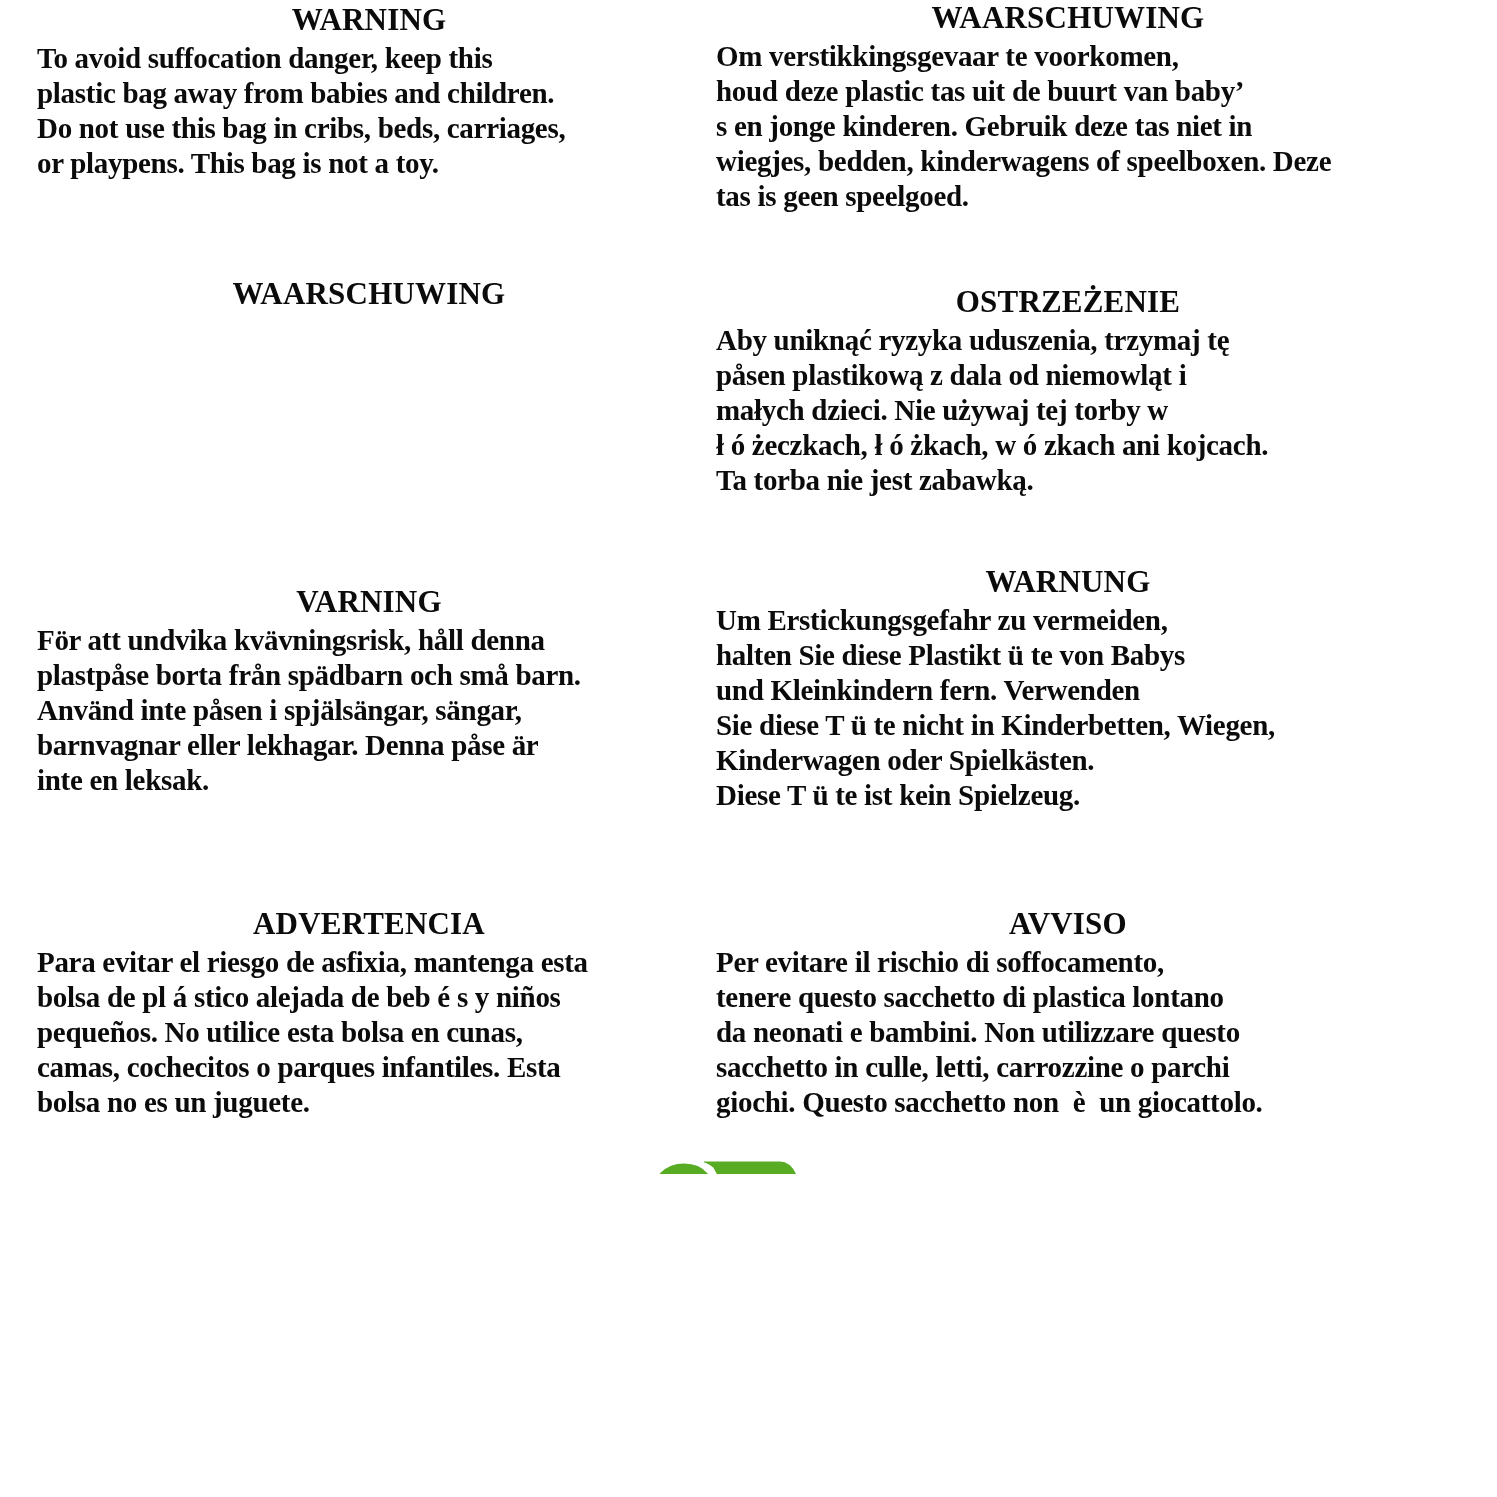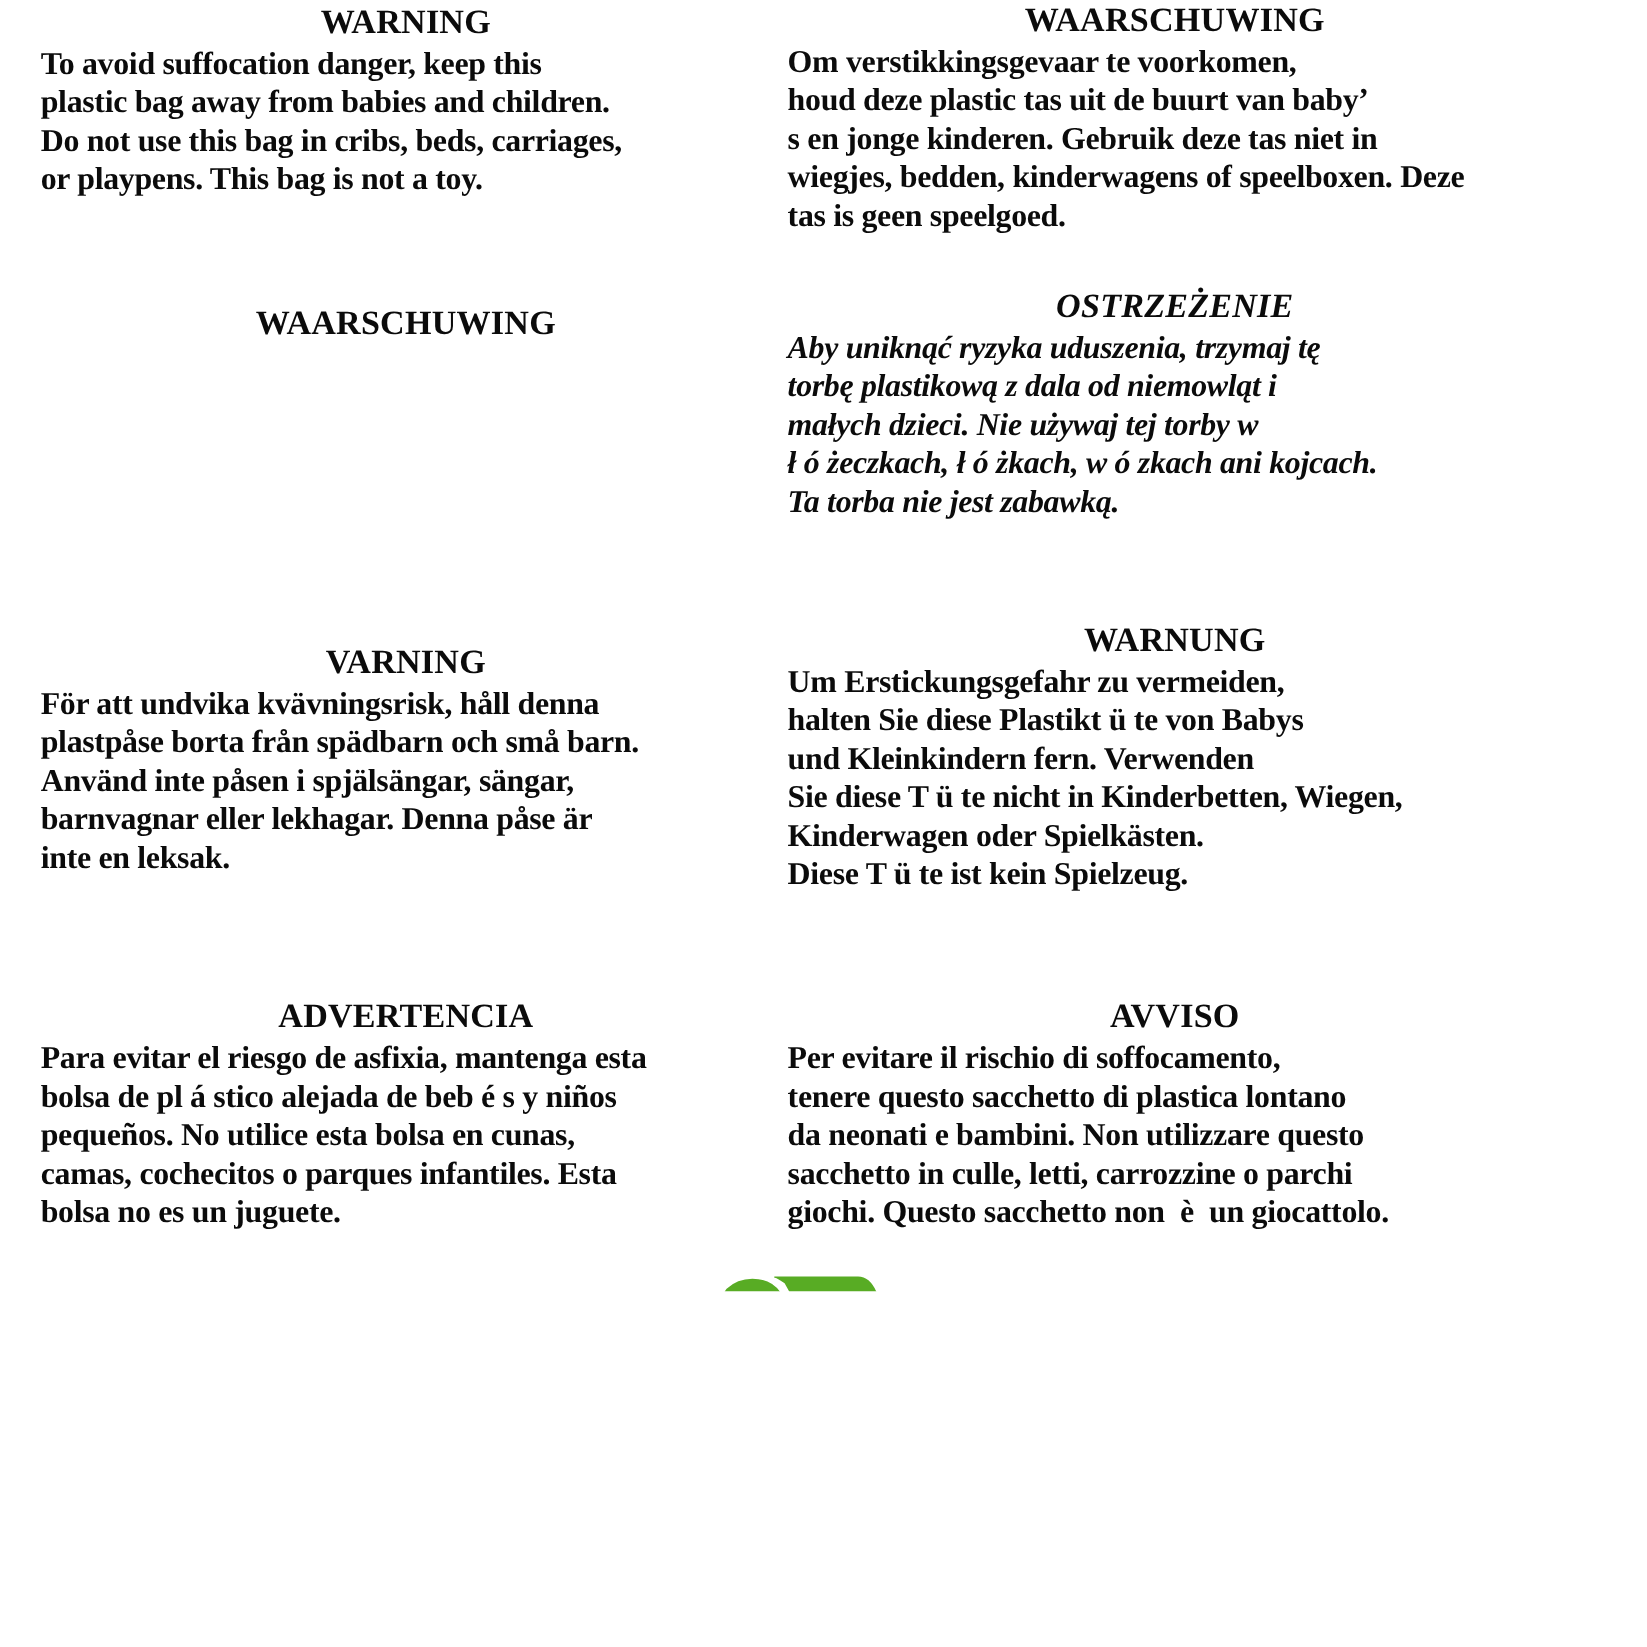--- a/index.html
+++ b/index.html
@@ -27,21 +27,21 @@
     line-height: 35px;
     white-space: pre;
     letter-spacing: -0.3px;
     font-weight: bold;
   }
   .col-l { left: 33px;  width: 672px; }
   .col-r { left: 712px; width: 712px; }
   .pos-en { top: 2px;   }
   .pos-nl { top: 0px;   }
   .pos-fr { top: 276px; }
-  .pos-pl { top: 260px; font-style: italic; }
+  .pos-pl { top: 284px; }
   .pos-sv { top: 584px; }
   .pos-de { top: 564px; }
   .pos-es { top: 906px; }
   .pos-it { top: 906px; }
 
   .icon { position: absolute; }
   .icon-tidy { left: 172px; top: 1172px; width: 332px; height: 322px; }
   .icon-tidy .solid { fill: #000000; stroke: none; }
   .icon-tidy .wire  { fill: none; stroke: #000000; }
   .icon-recycle {
@@ -77,21 +77,21 @@
 tas is geen speelgoed.</p>
   </section>
 
   <section class="sec col-l pos-fr">
     <h2>WAARSCHUWING</h2>
   </section>
 
   <section class="sec col-r pos-pl">
     <h2>OSTRZEŻENIE</h2>
     <p>Aby uniknąć ryzyka uduszenia, trzymaj tę
-torbę plastikową z dala od niemowląt i
+påsen plastikową z dala od niemowląt i
 małych dzieci. Nie używaj tej torby w
 ł ó żeczkach, ł ó żkach, w ó zkach ani kojcach.
 Ta torba nie jest zabawką.</p>
   </section>
 
   <section class="sec col-r pos-de">
     <h2>WARNUNG</h2>
     <p>Um Erstickungsgefahr zu vermeiden,
 halten Sie diese Plastikt ü te von Babys
 und Kleinkindern fern. Verwenden

